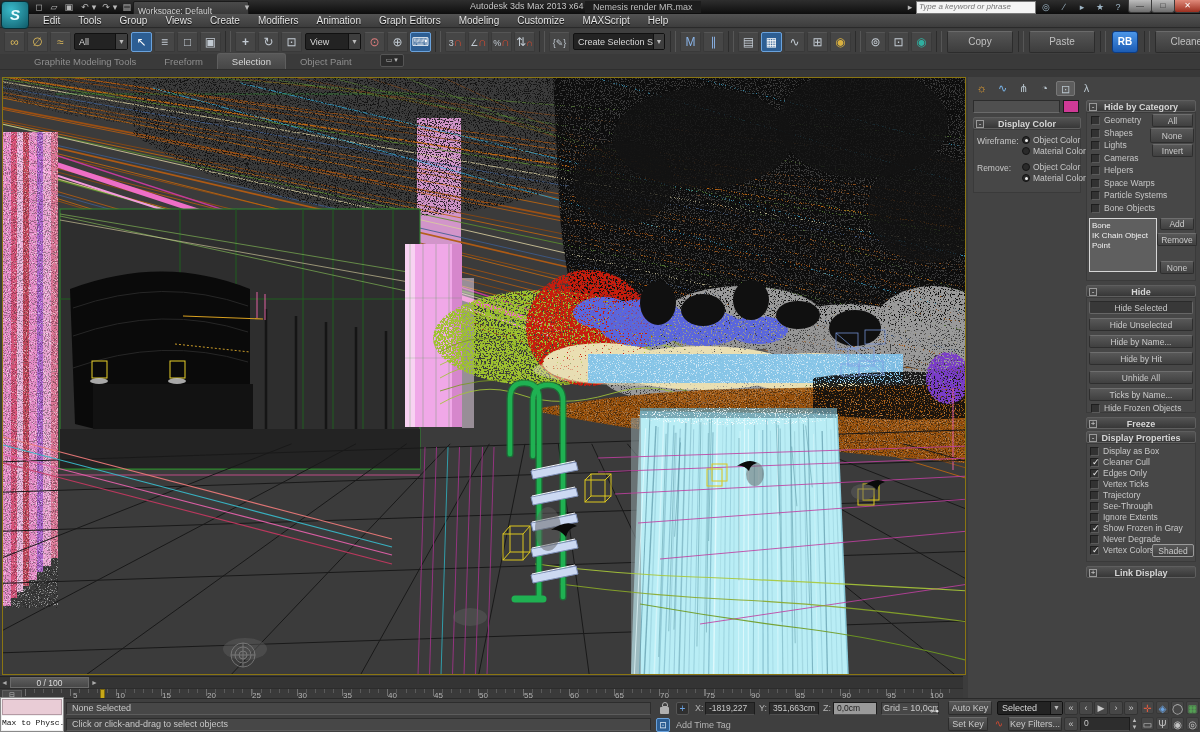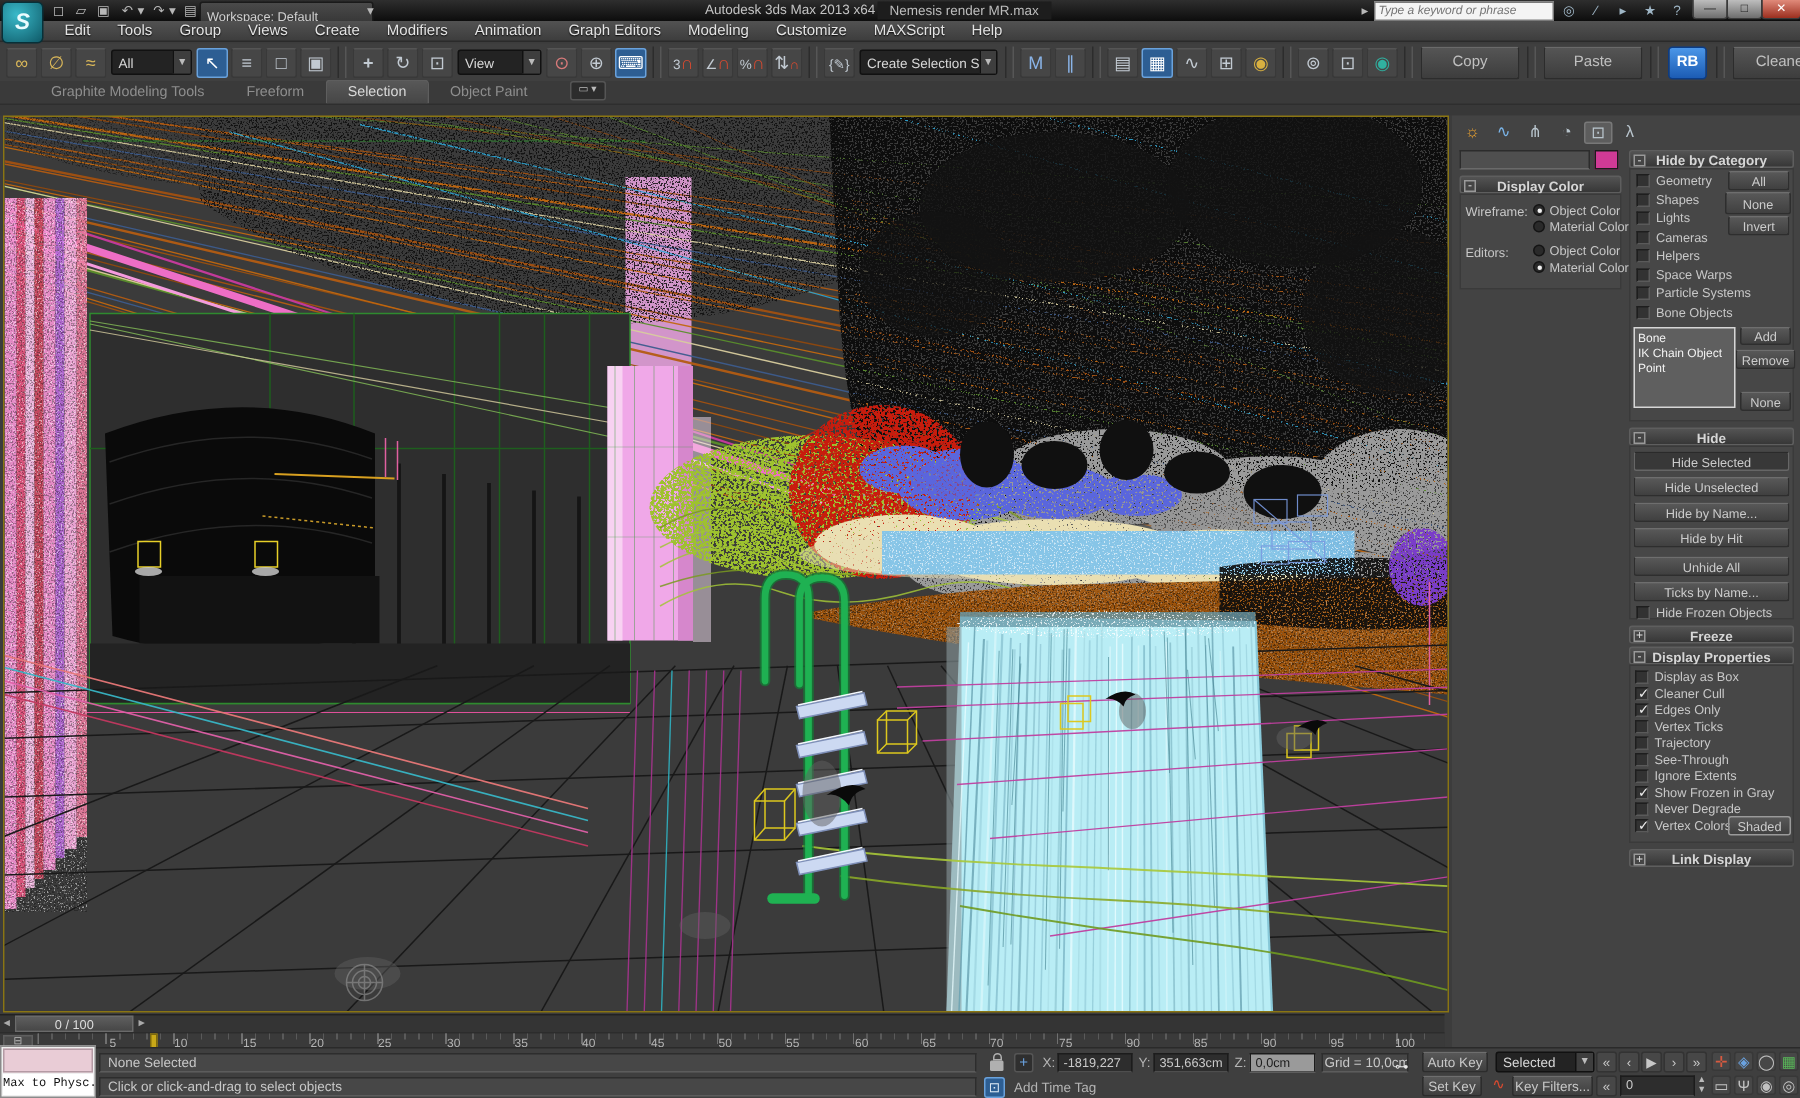--- a/index.html
+++ b/index.html
@@ -647,21 +647,21 @@
   <div class="ab rh" style="left:5px;top:40px;width:108px">
     <span class="pm">-</span>
     <span>Display Color</span>
   </div>
   <div class="ab rbody" style="left:5px;top:52px;width:108px;height:64px"></div>
   <span class="ab lab" style="left:9px;top:59px">Wireframe:</span>
   <span class="ab rb on" style="left:54px;top:59px"></span>
   <span class="ab lab" style="left:65px;top:58px">Object Color</span>
   <span class="ab rb" style="left:54px;top:70px"></span>
   <span class="ab lab" style="left:65px;top:69px">Material Color</span>
-  <span class="ab lab" style="left:9px;top:86px">Editors:</span>
+  <span class="ab lab" style="left:9px;top:86px">Remove:</span>
   <span class="ab rb" style="left:54px;top:86px"></span>
   <span class="ab lab" style="left:65px;top:85px">Object Color</span>
   <span class="ab rb on" style="left:54px;top:97px"></span>
   <span class="ab lab" style="left:65px;top:96px">Material Color</span>
 
   <div class="ab rh" style="left:118px;top:23px;width:110px">
     <span class="pm">-</span>
     <span>Hide by Category</span>
   </div>
   <div class="ab rbody" style="left:118px;top:35px;width:110px;height:169px"></div>

